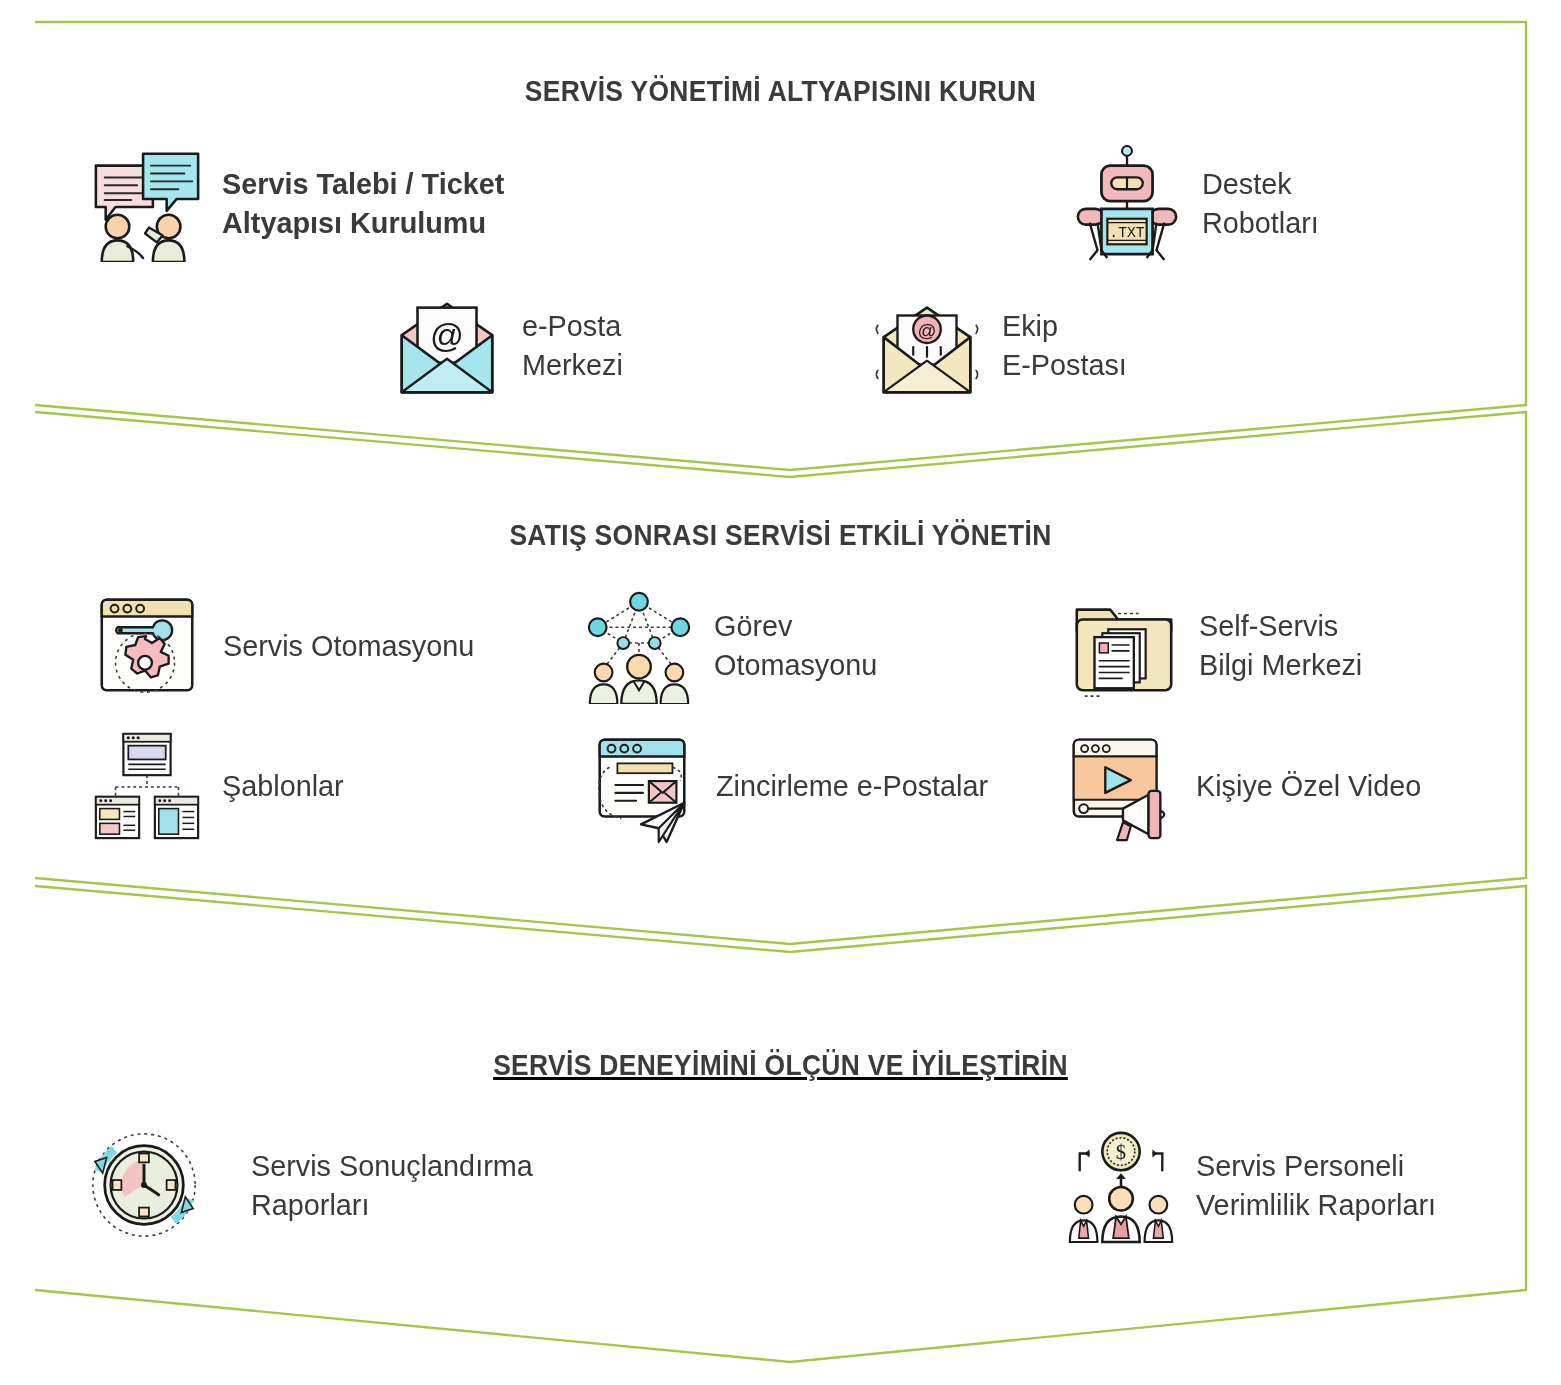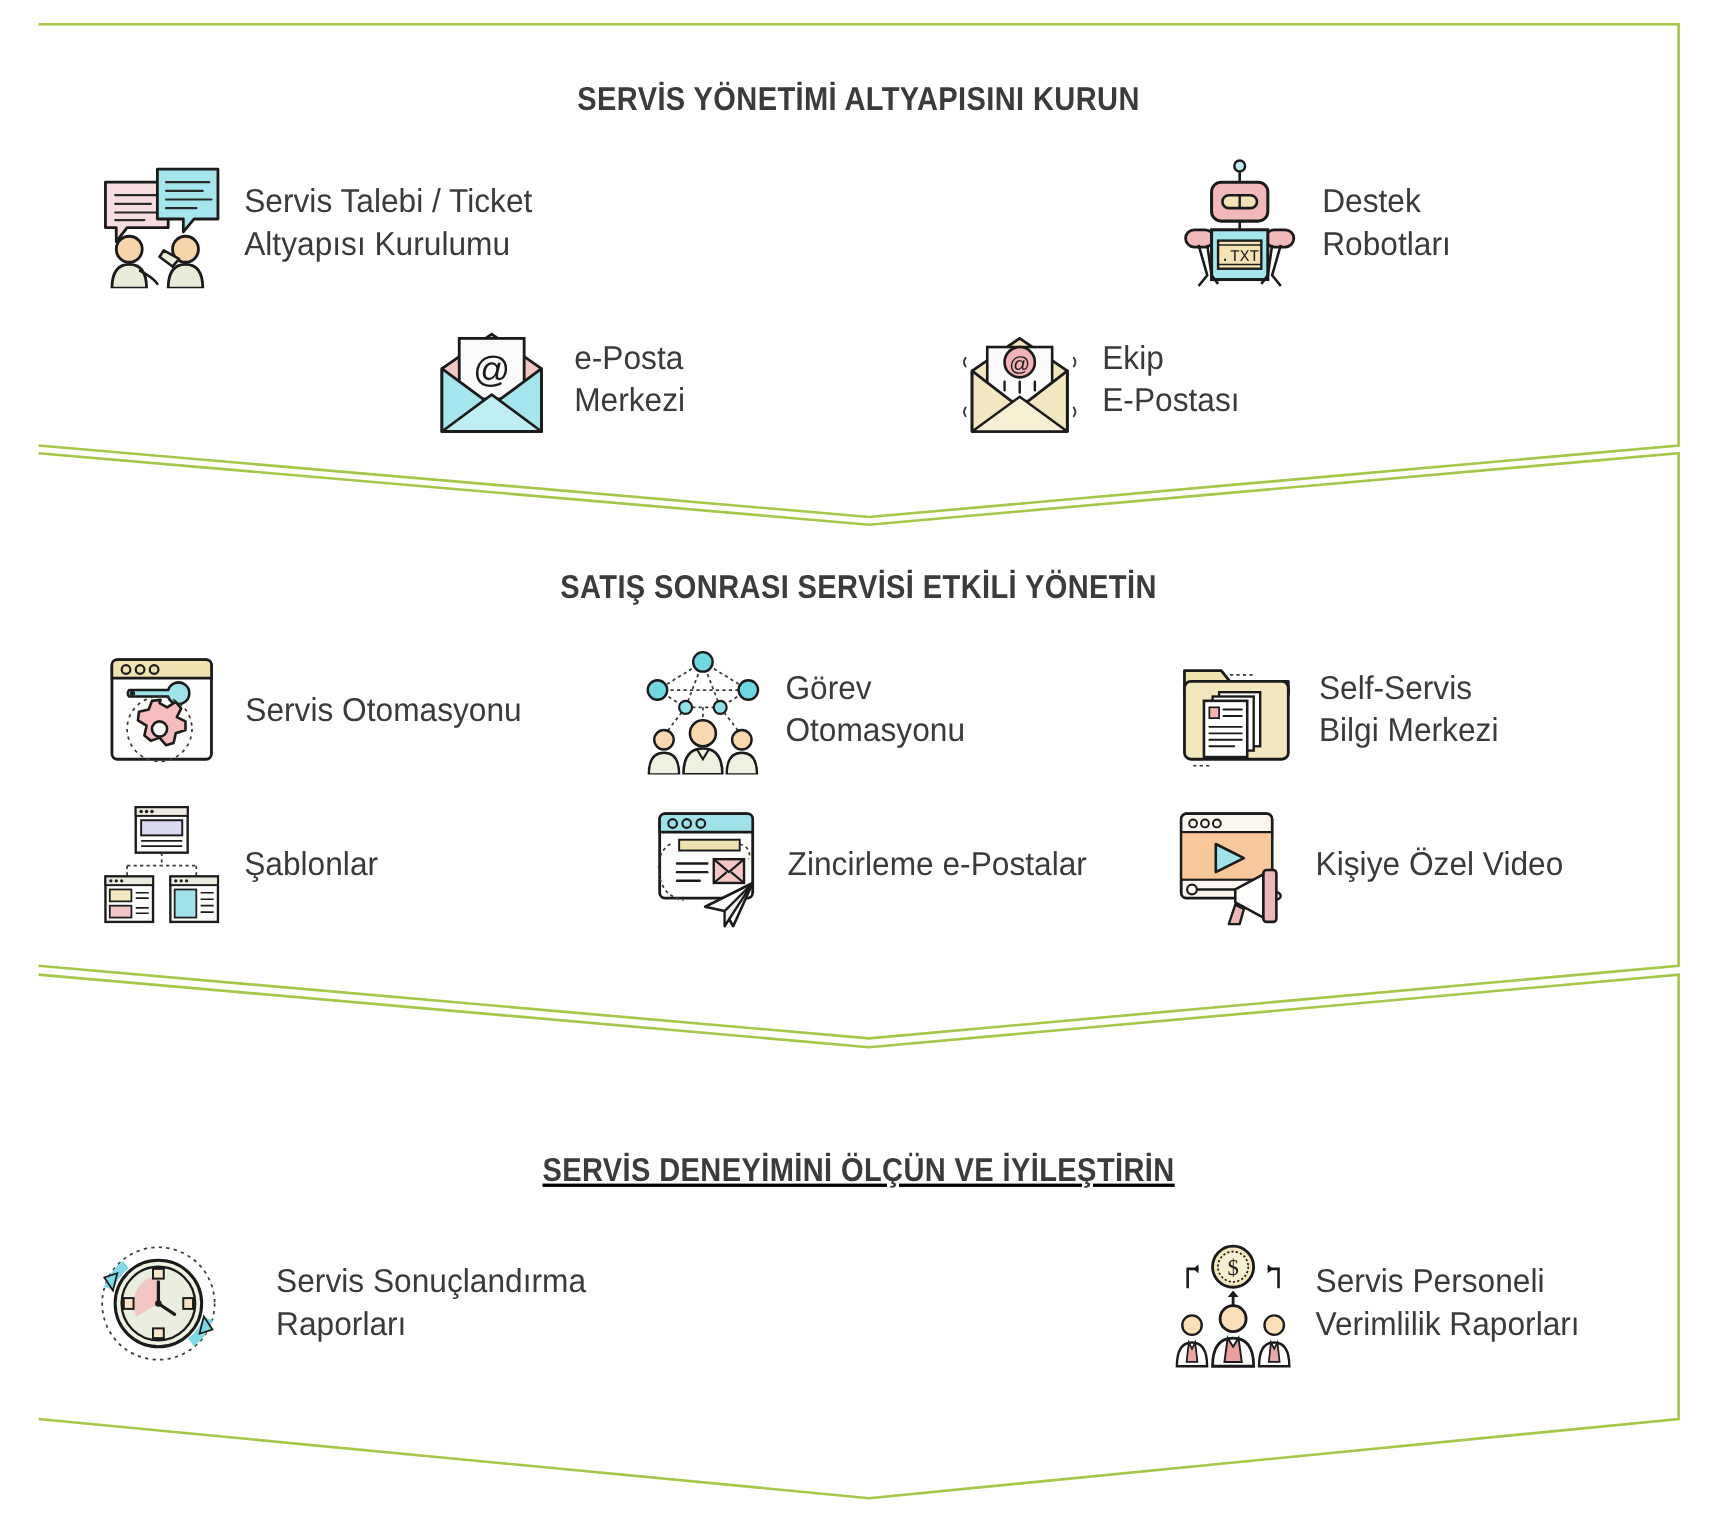--- a/index.html
+++ b/index.html
@@ -82,21 +82,21 @@
     <polyline points="35,22 1526,22 1526,405 790,470 35,405" fill="none" stroke="#a6c64a" stroke-width="2.4" stroke-linejoin="miter"></polyline>
 
     <polyline points="35,412 790,477 1526,412 1526,878 790,944 35,878" fill="none" stroke="#a6c64a" stroke-width="2.4" stroke-linejoin="miter"></polyline>
 
     <polyline points="35,886 790,952 1526,886 1526,1290 790,1362 35,1290" fill="none" stroke="#a6c64a" stroke-width="2.4" stroke-linejoin="miter"></polyline>
   </svg>
 
   <div class="section" id="sec1">
     <div class="sec-title">SERVİS YÖNETİMİ ALTYAPISINI KURUN</div>
 
-    <div class="cell cell-abs" style="left:88px; top:126px; width:480px;">
+    <div class="cell cell-abs" style="left:88px; top:126px; width:480px;font-weight:bold;">
       <div class="icon-box">
         <svg viewBox="0 0 120 120">
 
           <path d="M8 22 h58 v42 h-38 l-10 13 v-13 h-10 z" fill="#f7dde0" stroke="#1b1b1b" stroke-width="2.6" stroke-linejoin="round"></path>
           <g stroke="#2a2a2a" stroke-width="2" stroke-linecap="round">
             <line x1="17" y1="34" x2="55" y2="34"></line>
               <line x1="17" y1="42" x2="50" y2="42"></line>
             <line x1="17" y1="50" x2="57" y2="50"></line>
               <line x1="17" y1="57" x2="44" y2="57"></line>
           </g>

